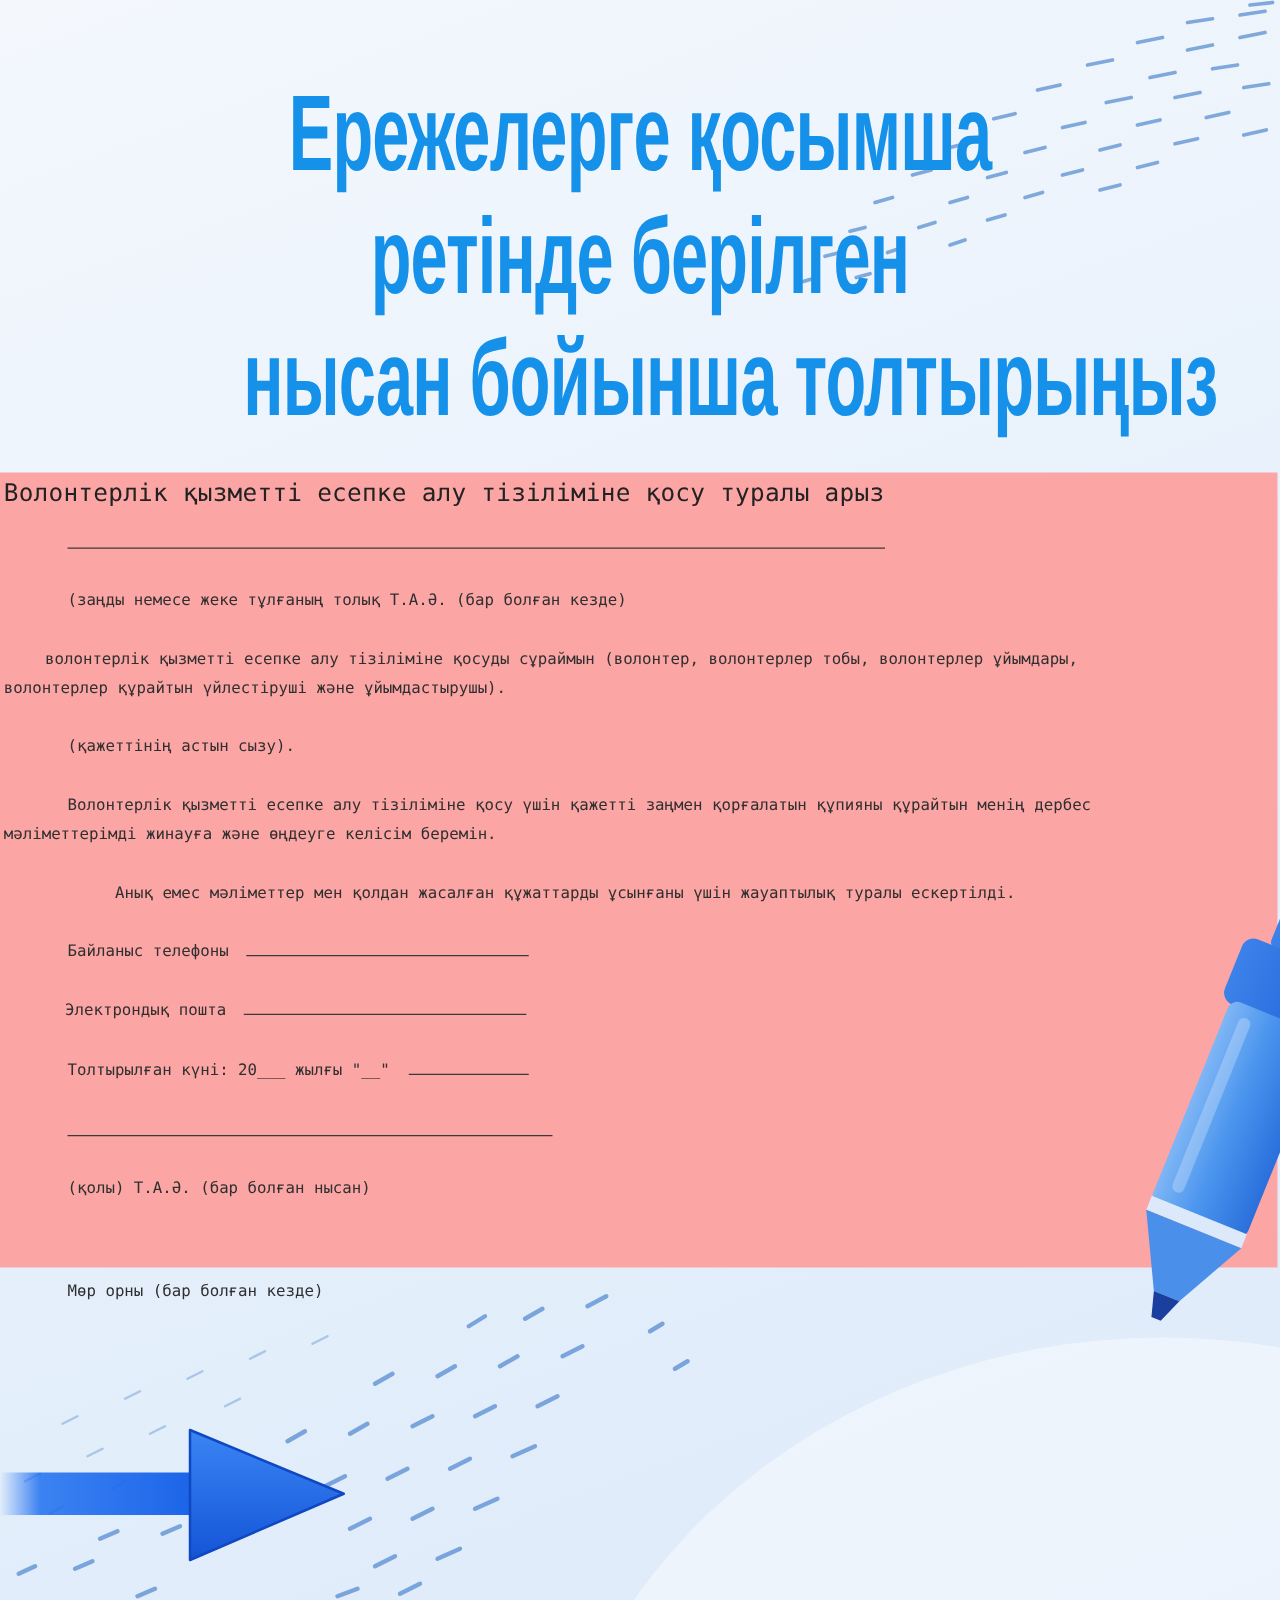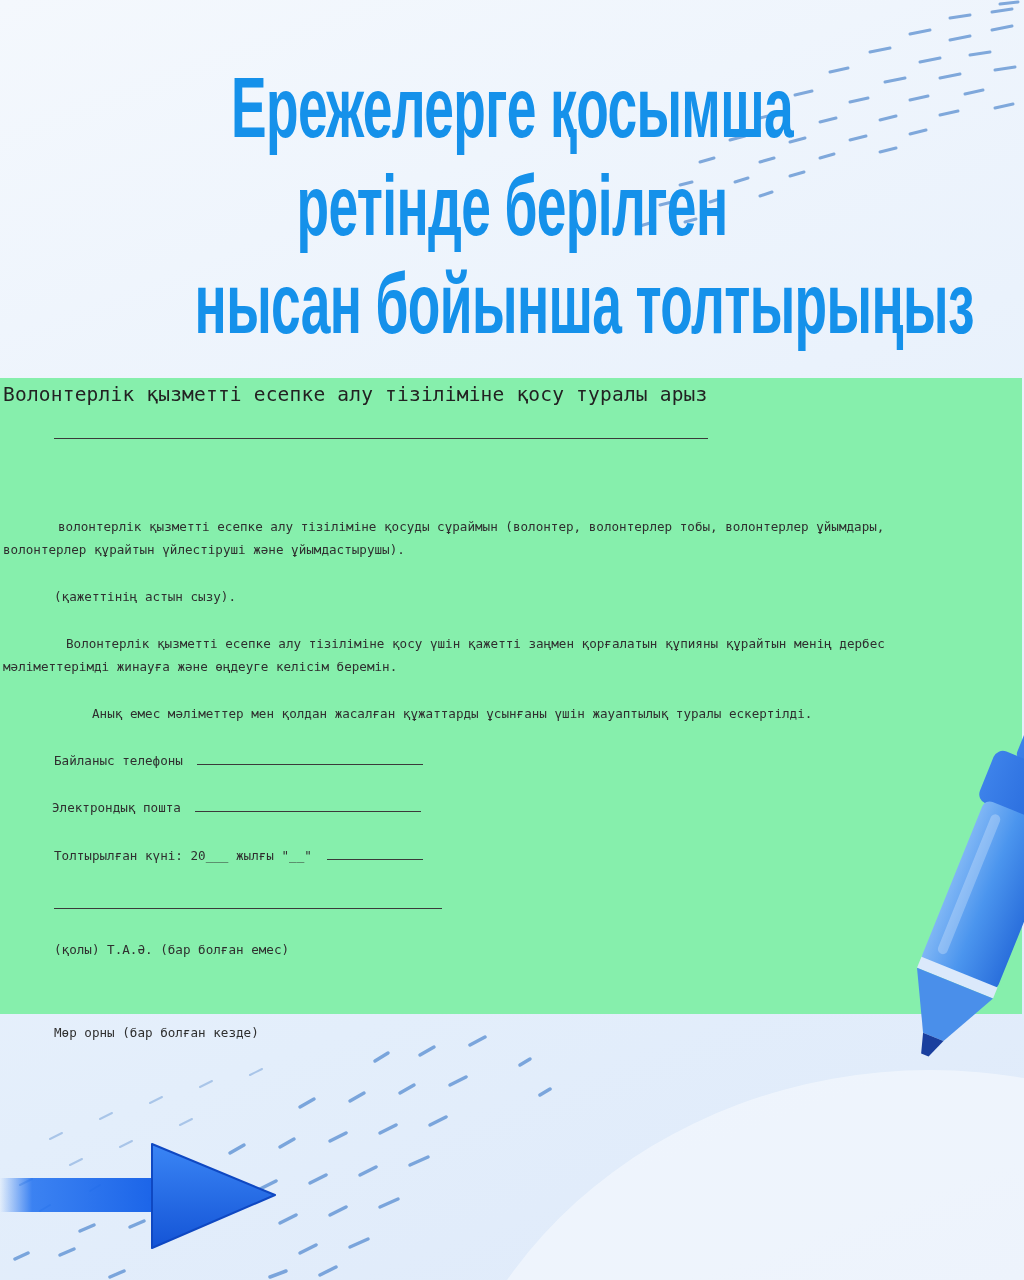--- a/index.html
+++ b/index.html
@@ -32,21 +32,21 @@
       transform: scaleX(0.62);
       transform-origin: 512px 0;
       white-space: nowrap;
     }
     .title-line { display: block; }
 
     .doc {
       position: absolute;
       left: 0; top: 378px;
       width: 1022px; height: 636px;
-      background: #86efac;
+      background: #fca5a5;
       font-family: "DejaVu Sans Mono", monospace;
       color: #2a2a2a;
     }
     .doc-heading {
       position: absolute;
       left: 3px; top: 5px;
       font-family: "DejaVu Sans Mono", monospace;
       font-size: 19.5px;
       color: #222;
       letter-spacing: 0.2px;
@@ -176,48 +176,49 @@
 <h1 class="title">
   <span class="title-line">Ережелерге қосымша</span>
   <span class="title-line">ретінде берілген</span>
   <span class="title-line">нысан бойынша толтырыңыз</span>
 </h1>
 
 <section class="doc">
   <div class="doc-heading">Волонтерлік қызметті есепке алу тізіліміне қосу туралы арыз</div>
 
   <div class="rule" style="left:54px; top:60px; width:654px;"></div>
-
-  <div class="doc-line" style="left:58px; top:141px;">волонтерлік қызметті есепке алу тізіліміне қосуды сұраймын (волонтер, волонтерлер тобы, волонтерлер ұйымдары,</div>
+  <div class="doc-line" style="left:54px; top:94px;">(заңды немесе жеке тұлғаның толық Т.А.Ә. (бар болған кезде)</div>
+
+  <div class="doc-line" style="left:36px; top:141px;">волонтерлік қызметті есепке алу тізіліміне қосуды сұраймын (волонтер, волонтерлер тобы, волонтерлер ұйымдары,</div>
   <div class="doc-line" style="left:3px; top:164px;">волонтерлер құрайтын үйлестіруші және ұйымдастырушы).</div>
 
   <div class="doc-line" style="left:54px; top:211px;">(қажеттінің астын сызу).</div>
 
-  <div class="doc-line" style="left:54px; top:258px;margin-left:12px;">Волонтерлік қызметті есепке алу тізіліміне қосу үшін қажетті заңмен қорғалатын құпияны құрайтын менің дербес</div>
+  <div class="doc-line" style="left:54px; top:258px;">Волонтерлік қызметті есепке алу тізіліміне қосу үшін қажетті заңмен қорғалатын құпияны құрайтын менің дербес</div>
   <div class="doc-line" style="left:3px; top:281px;">мәліметтерімді жинауға және өңдеуге келісім беремін.</div>
 
   <div class="doc-line" style="left:54px; top:328px;margin-left:38px;">Анық емес мәліметтер мен қолдан жасалған құжаттарды ұсынғаны үшін жауаптылық туралы ескертілді.</div>
 
   <div class="doc-line" style="left:54px; top:375px;">
     <span>Байланыс телефоны</span>
     <span class="field-blank" style="width:226px; margin-left:6px;"></span>
   </div>
 
   <div class="doc-line" style="left:52px; top:422px;">
     <span>Электрондық пошта</span>
     <span class="field-blank" style="width:226px; margin-left:6px;"></span>
   </div>
 
   <div class="doc-line" style="left:54px; top:470px;">
     <span>Толтырылған күні: 20___ жылғы "__"</span>
     <span class="field-blank" style="width:96px; margin-left:8px;"></span>
   </div>
 
   <div class="rule" style="left:54px; top:530px; width:388px;"></div>
-  <div class="doc-line" style="left:54px; top:564px;">(қолы) Т.А.Ә. (бар болған емес)</div>
+  <div class="doc-line" style="left:54px; top:564px;">(қолы) Т.А.Ә. (бар болған нысан)</div>
 
   <div class="doc-line" style="left:54px; top:611px;margin-top:36px;">Мөр орны (бар болған кезде)</div>
 </section>
 
 <svg class="pen" viewBox="0 0 154 345">
   <defs>
     <linearGradient id="penBody" x1="0" y1="0" x2="1" y2="0">
       <stop offset="0" stop-color="#7fb6f5"></stop>
       <stop offset="0.45" stop-color="#4b95ee"></stop>
       <stop offset="1" stop-color="#2a6fdc"></stop>

